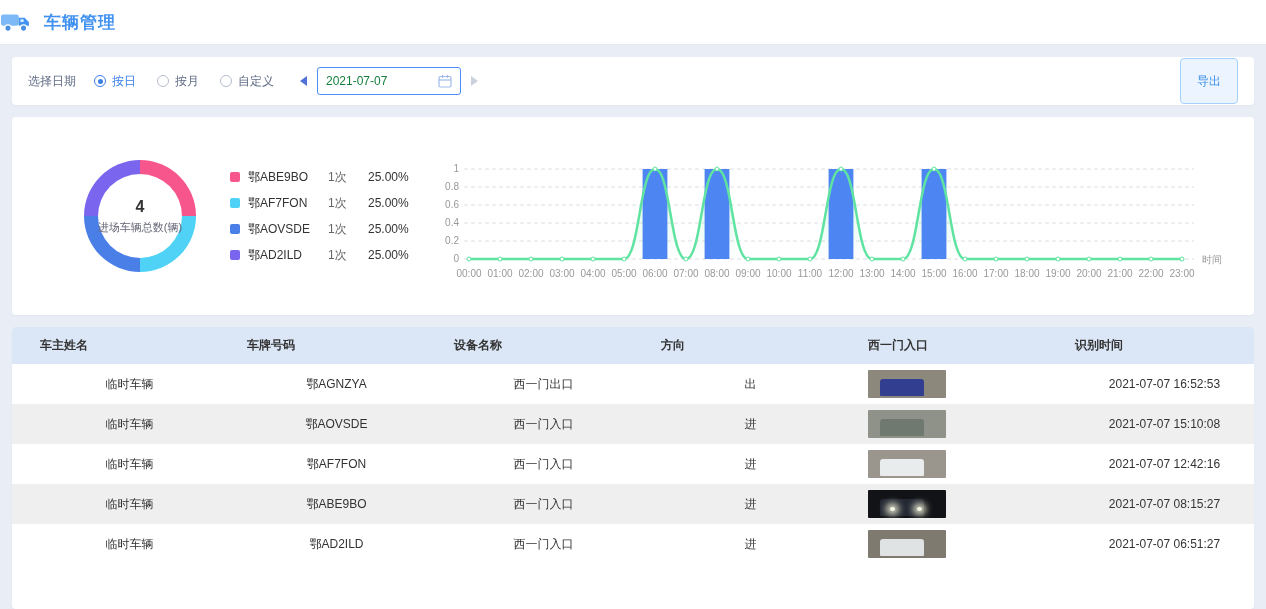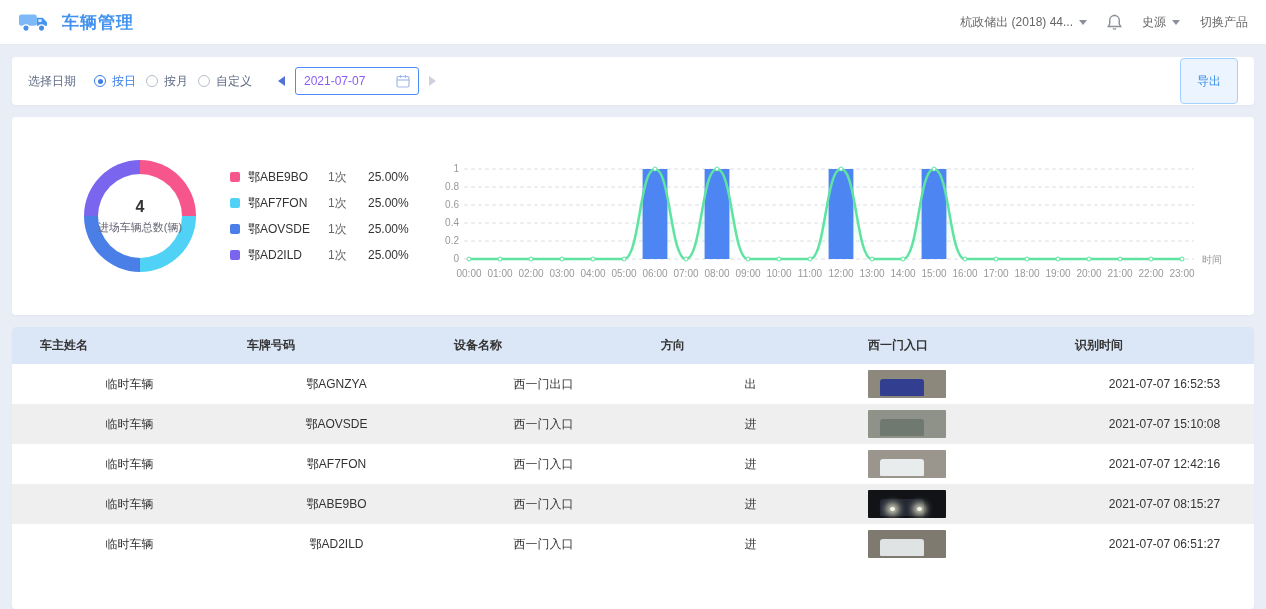--- a/index.html
+++ b/index.html
@@ -1,47 +1,47 @@
 <!DOCTYPE html>
 <html><head>
 <meta charset="utf-8">
 <style>
   * { margin:0; padding:0; box-sizing:border-box; }
   html,body { width:1266px; height:609px; overflow:hidden;
     font-family:"Liberation Sans","DejaVu Sans",sans-serif; background:#e9edf5; }
 
   
   .app-header { height:45px; background:#fff; display:flex; align-items:center;
-    justify-content:space-between; padding:0 18px; border-bottom:1px solid #e6eaf2; }
+    justify-content:space-between; padding:0 0; border-bottom:1px solid #e6eaf2; }
   .h-left { display:flex; align-items:center; gap:12px; }
   .page-title { font-size:17px; font-weight:bold; color:#4192f0; letter-spacing:1px; }
   .h-right { display:flex; align-items:center; gap:20px; font-size:12px; color:#666; }
   .h-item { display:flex; align-items:center; gap:6px; cursor:pointer; }
   .caret-down { width:0; height:0; border-left:4px solid transparent;
     border-right:4px solid transparent; border-top:5px solid #8a8f99; display:inline-block; }
 
   
   .content { padding:12px; }
   .card { background:#fff; border-radius:4px; box-shadow:0 1px 2px rgba(30,50,90,.04); }
 
   
   .filter-card { height:48px; display:flex; align-items:center; padding:0 16px; margin-bottom:12px; }
   .filter-label { font-size:12px; color:#5f6b85; margin-right:18px; }
-  .radio-group { display:flex; align-items:center; gap:10px; margin-right:26px;font-family:Liberation Mono, monospace; }
+  .radio-group { display:flex; align-items:center; gap:21px; margin-right:26px;font-family:Liberation Mono, monospace; }
   .radio { display:flex; align-items:center; gap:6px; font-size:12px; color:#5f6b85; cursor:pointer; }
   .radio.on { color:#3a7fe8; }
   .radio-dot { width:12px; height:12px; border-radius:50%; border:1px solid #b6bdcc; background:#fff; position:relative; }
   .radio.on .radio-dot { border-color:#3a7fe8; }
   .radio.on .radio-dot::after { content:""; position:absolute; inset:2.5px; border-radius:50%; background:#3a7fe8; }
   .nav-arrow { width:0; height:0; display:inline-block; cursor:pointer; }
   .arrow-prev { border-top:5px solid transparent; border-bottom:5px solid transparent; border-right:7px solid #5272d8; margin-right:10px; }
   .arrow-next { border-top:5px solid transparent; border-bottom:5px solid transparent; border-left:7px solid #ccd2dd; margin-left:10px; }
-  .date-input { width:124px; height:28px; border:1px solid #4b8df8; border-radius:3px;
+  .date-input { width:144px; height:28px; border:1px solid #4b8df8; border-radius:3px;
     display:flex; align-items:center; justify-content:space-between; padding:0 8px;
-    font-size:12px; color:#8b5cf6; cursor:pointer; background:#fff; }
+    font-size:12px; color:#15803d; cursor:pointer; background:#fff; }
   .export-btn { margin-left:auto; height:46px; padding:0 16px; font-size:12px; color:#3a8ee6;
     background:#ecf5ff; border:1px solid #a3d0fd; border-radius:4px; cursor:pointer;
     font-family:inherit; }
 
   
   .chart-card { height:198px; margin-bottom:12px; display:flex; align-items:center; overflow:hidden; }
   .donut-wrap { position:relative; width:112px; height:112px; margin-left:72px; flex:none; }
   .donut-ring { width:112px; height:112px; border-radius:50%; position:relative; }
   .donut-ring::after { content:""; position:absolute; inset:14px; background:#fff; border-radius:50%; }
   .donut-center { position:absolute; inset:0; display:flex; flex-direction:column;
@@ -80,40 +80,20 @@
     <span style="display:inline-flex;">
       <svg width="32" height="26" viewBox="0 0 34 26">
         <rect x="1" y="5" width="19" height="12" rx="2.5" fill="#7db9f6"></rect>
         <path d="M20 8.5h6.2l4.6 4.7v3.8H20z" fill="#4495f2"></path>
         <rect x="21.6" y="10" width="3.6" height="3" rx="0.8" fill="#d8ecff"></rect>
         <circle cx="8.5" cy="19.5" r="3.4" fill="#4a90e2" stroke="#fff" stroke-width="1.4"></circle>
         <circle cx="25" cy="19.5" r="3.4" fill="#4a90e2" stroke="#fff" stroke-width="1.4"></circle>
       </svg>
     </span>
     <span class="page-title">车辆管理</span>
-  </div>
-  <div class="h-right">
-    <span class="h-item">
-      <span>杭政储出 (2018) 44...</span>
-      <span class="caret-down"></span>
-    </span>
-    <span class="h-item">
-      <span style="display:inline-flex;">
-        <svg width="15" height="17" viewBox="0 0 16 18">
-          <path d="M8 1.6c-3 0-5.1 2.2-5.1 5v4L1.4 13.2h13.2L13.1 10.6v-4c0-2.8-2.1-5-5.1-5z" fill="none" stroke="#8a8f99" stroke-width="1.5"></path>
-          <path d="M6.4 15.2a1.9 1.9 0 0 0 3.2 0" fill="none" stroke="#8a8f99" stroke-width="1.5"></path>
-          <line x1="8" y1="0.6" x2="8" y2="2" stroke="#8a8f99" stroke-width="1.5"></line>
-        </svg>
-      </span>
-    </span>
-    <span class="h-item">
-      <span>史源</span>
-      <span class="caret-down"></span>
-    </span>
-    <span class="h-item">切换产品</span>
   </div>
 </header>
 
 <div class="content">
 
   <div class="card filter-card">
     <span class="filter-label">选择日期</span>
     <div class="radio-group" id="radio-group">
         <label class="radio on">
           <span class="radio-dot"></span>

